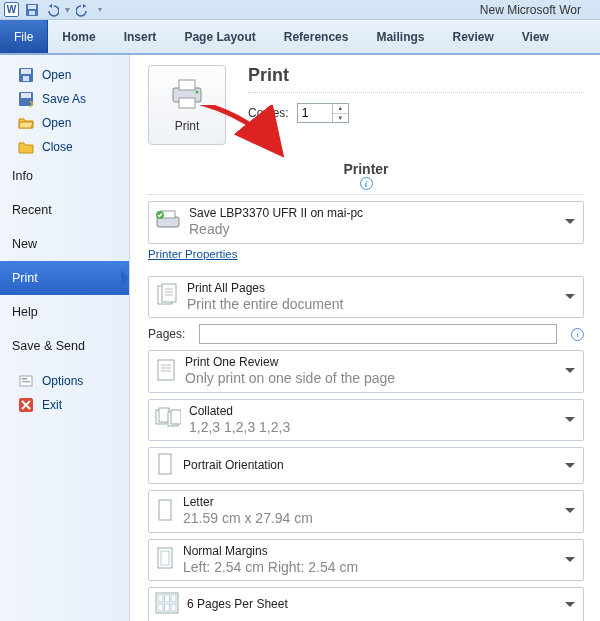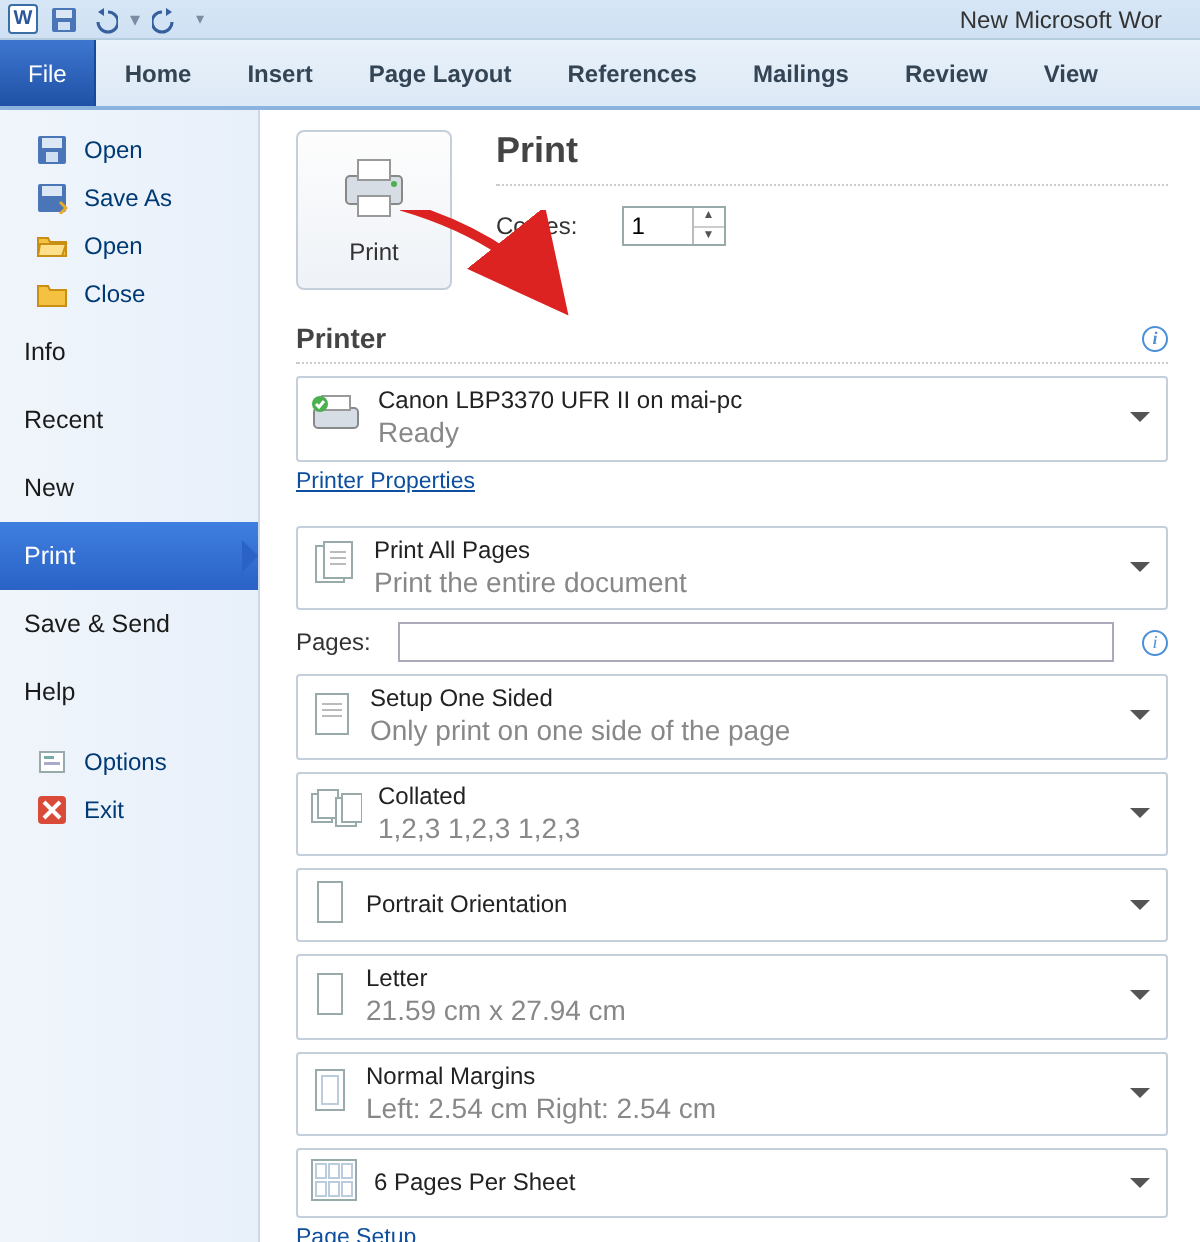--- a/index.html
+++ b/index.html
@@ -80,29 +80,29 @@
   }
   
   .bigprint-row { display:flex; align-items:flex-start; gap:22px; }
   .bigprint {
     width:78px; height:80px; border:1px solid #c5cfdb; border-radius:4px;
     display:flex; flex-direction:column; align-items:center; justify-content:center;
     gap:6px; background: linear-gradient(#fdfdfd,#eef2f7);
   }
   .headings { flex:1; }
   .h-title { font-size:18px; font-weight:600; color:#444; border-bottom:1px dotted #ccc; padding-bottom:6px; margin-bottom:10px;}
-  .copies-row { display:flex; align-items:center; gap:22px; }
+  .copies-row { display:flex; align-items:center; gap:8px; }
   .spinner { display:flex; border:1px solid #9aa; height:20px; width:52px; background:#fff; }
   .spinner input { border:0; width:34px; padding:0 4px; font-size:12px; outline:none; }
   .spinner .btns { width:16px; display:flex; flex-direction:column; border-left:1px solid #bbb; }
   .spinner .btns div { flex:1; display:flex; align-items:center; justify-content:center; font-size:6px; color:#555; }
   .spinner .btns div:first-child { border-bottom:1px solid #ccc; }
   
   .section { margin-top:16px; }
-  .sec-title { font-size:14px; color:#444; font-weight:600; border-bottom:1px dotted #ccc; padding-bottom:4px; display:flex; justify-content:space-between; align-items:center; }
+  .sec-title { font-size:14px; color:#444; font-weight:600; border-bottom:1px dotted #ccc; padding-bottom:4px; display:flex; justify-content:space-between; align-items:center;flex-direction:column; }
   .info-i { width:13px;height:13px;border:1px solid #4a90d9;border-radius:50%;color:#4a90d9;font-size:9px;display:flex;align-items:center;justify-content:center;font-style:italic;font-family:serif;}
   .card {
     border:1px solid #c5cfdb; border-radius:2px; margin-top:6px;
     display:flex; align-items:center; padding:4px 6px; gap:8px;
     background:#fff; min-height:32px; position:relative;
   }
   .card .texts { flex:1; line-height:1.25; }
   .card .line1 { color:#222; }
   .card .line2 { color:#888; font-size:14px; }
   .card .dd { position:absolute; right:8px; top:50%; margin-top:-3px; border:5px solid transparent; border-top-color:#555; width:0;height:0; }
@@ -201,24 +201,24 @@
     <div class="side-item big">
         <span>Recent</span>
       </div>
     <div class="side-item big">
         <span>New</span>
       </div>
     <div class="side-item big selected">
         <span>Print</span>
       </div>
     <div class="side-item big">
+        <span>Help</span>
+      </div>
+    <div class="side-item big">
         <span>Save &amp; Send</span>
-      </div>
-    <div class="side-item big">
-        <span>Help</span>
       </div>
 
     <div class="sp"></div>
     <div class="side-item">
       <span class="mini-icon">
         <svg class="svg" width="16" height="16" viewBox="0 0 16 16">
             <rect x="2" y="3" width="12" height="10" fill="#fff" stroke="#9aa"></rect>
             <rect x="4" y="5" width="5" height="1.5" fill="#7aa"></rect>
             <rect x="4" y="8" width="8" height="1.5" fill="#aac"></rect>
           </svg>
@@ -282,21 +282,21 @@
       <div class="card">
         <span>
           <svg width="26" height="22" viewBox="0 0 26 22">
               <rect x="2" y="7" width="22" height="10" rx="2" fill="#d6dde5" stroke="#888"></rect>
               <rect x="6" y="1" width="14" height="7" fill="#fff" stroke="#999"></rect>
               <circle cx="5" cy="5" r="4" fill="#4caf50"></circle>
               <path d="M3 5l1.5 1.5L7 3.5" stroke="#fff" stroke-width="1.5" fill="none"></path>
             </svg>
         </span>
         <div class="texts">
-          <div class="line1">Canon LBP3370 UFR II on mai-pc</div>
+          <div class="line1">Save LBP3370 UFR II on mai-pc</div>
           <div class="line2">Ready</div>
         </div>
         <span class="dd"></span>
       </div>
       <div class="link">Printer Properties</div>
     </div>
 
     <div class="section">
 
       <div class="card">
@@ -325,21 +325,21 @@
       <div class="card">
         <span>
           <svg width="22" height="24" viewBox="0 0 22 24">
               <rect x="3" y="2" width="16" height="20" fill="#fff" stroke="#9aa"></rect>
               <line x1="6" y1="7" x2="16" y2="7" stroke="#bbb"></line>
               <line x1="6" y1="10" x2="16" y2="10" stroke="#bbb"></line>
               <line x1="6" y1="13" x2="16" y2="13" stroke="#bbb"></line>
             </svg>
         </span>
         <div class="texts">
-          <div class="line1">Setup One Sided</div>
+          <div class="line1">Print One Review</div>
           <div class="line2">Only print on one side of the page</div>
         </div>
         <span class="dd"></span>
       </div>
 
       <div class="card">
         <span>
           <svg width="26" height="22" viewBox="0 0 26 22">
               <rect x="1" y="3" width="10" height="14" fill="#fff" stroke="#9aa"></rect>
               <rect x="4" y="1" width="10" height="14" fill="#fff" stroke="#9aa"></rect>

